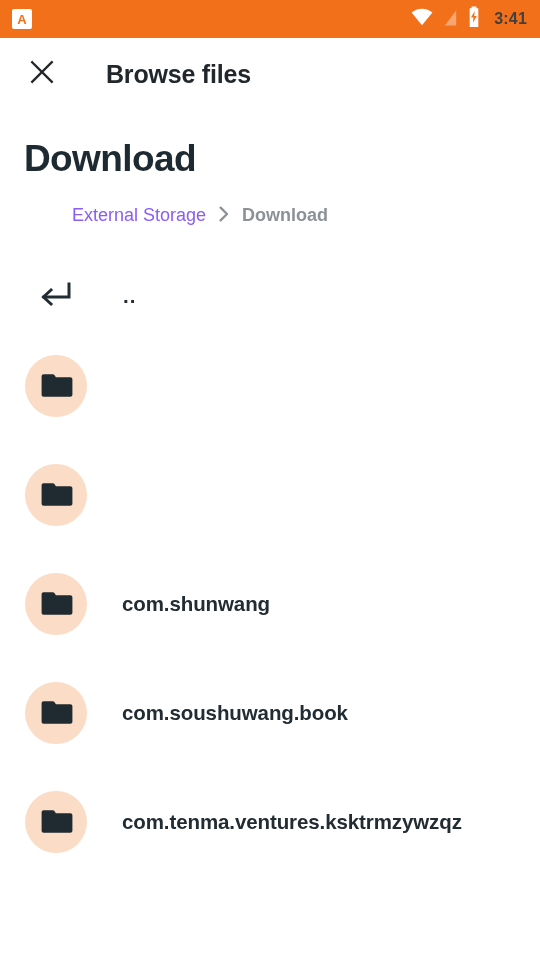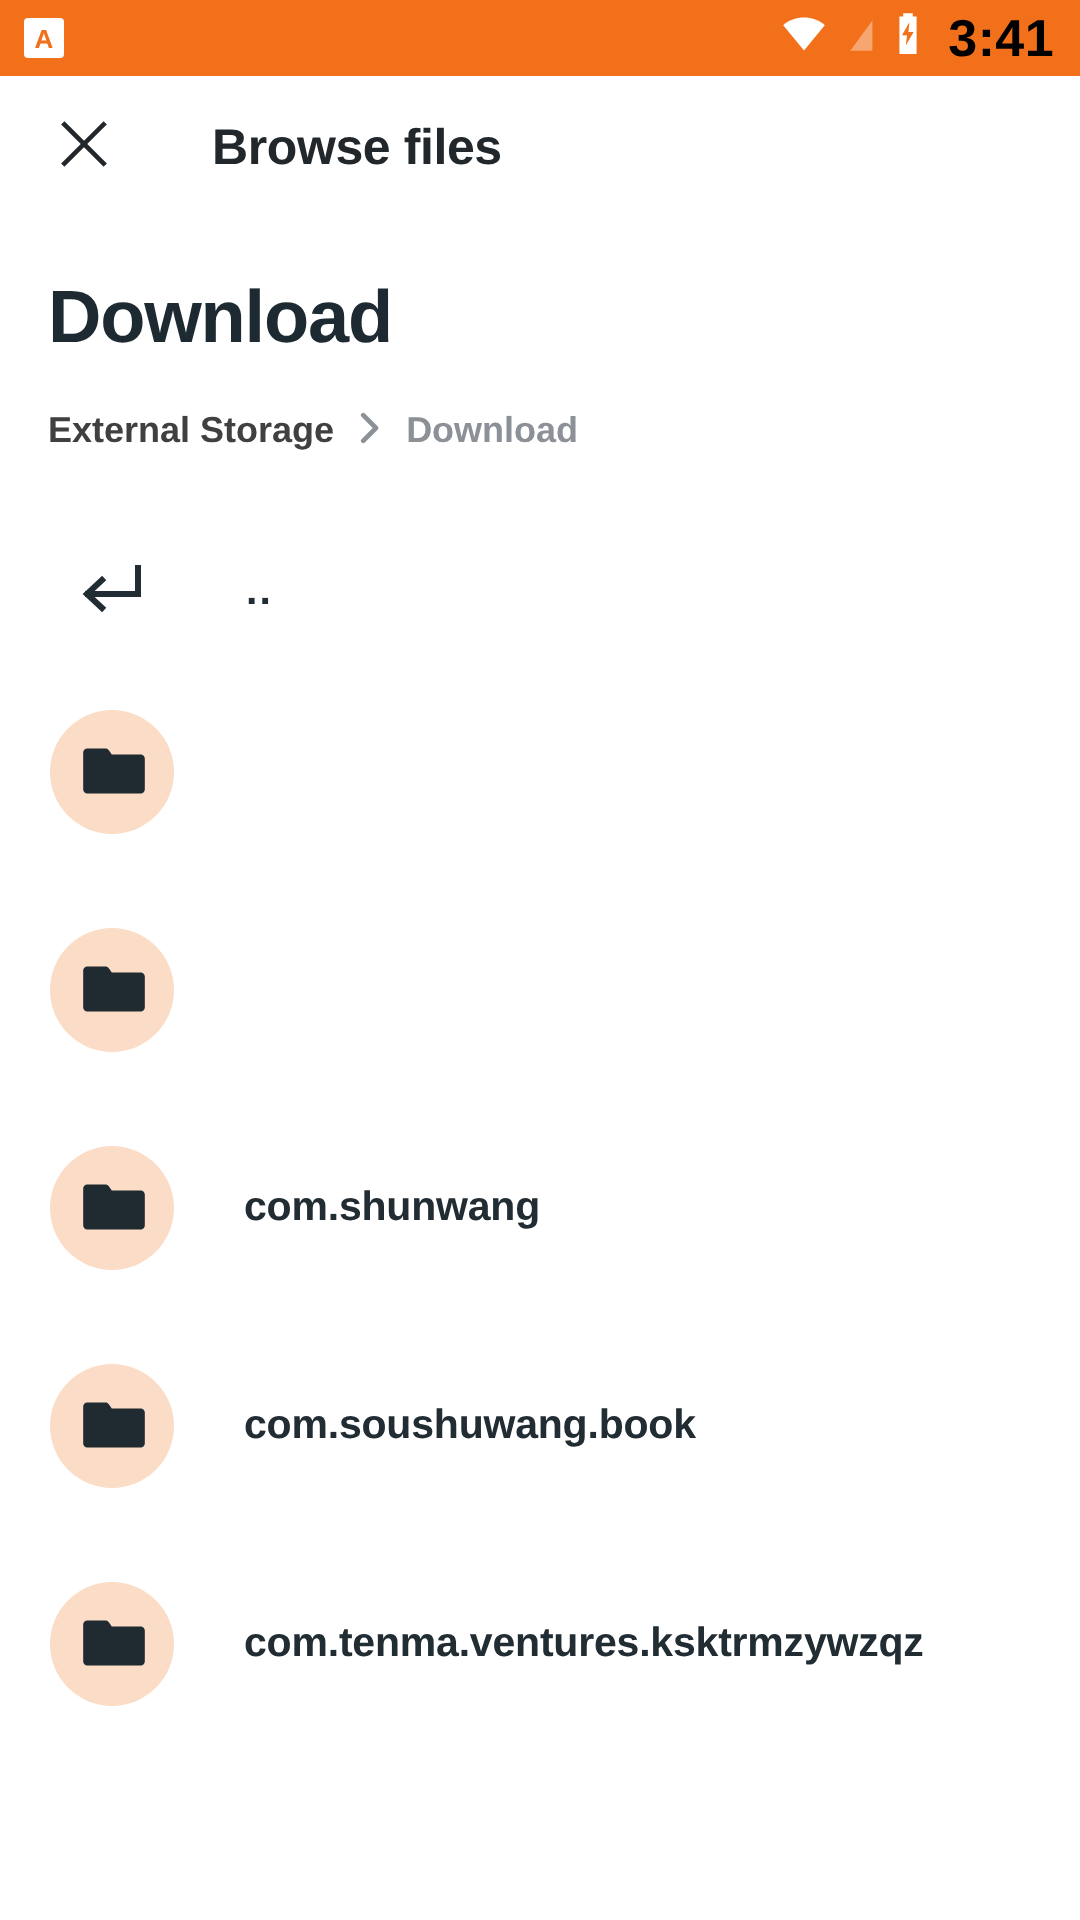--- a/index.html
+++ b/index.html
@@ -45,22 +45,22 @@
     line-height: 1;
     font-family: "Liberation Sans", sans-serif;
   }
   .status-right {
     margin-left: auto;
     display: flex;
     align-items: center;
     gap: 9px;
   }
   .status-time {
-    color: #000000;
-    font-size: 26px;
+    color: #404040;
+    font-size: 16px;
     font-weight: bold;
     letter-spacing: 0.2px;
     line-height: 1;
     margin-left: 4px;
   }
   .si { display: block; }
 
   
   .app-bar {
     height: 72px;
@@ -98,22 +98,23 @@
     line-height: 1.05;
   }
   .breadcrumb {
     margin-top: 26px;
     display: flex;
     align-items: center;
     gap: 13px;
     font-size: 18px;
   }
   .crumb-root {
-    color: #404040;
-    font-weight: bold;
+    color: #8b5cf6;
+    font-weight: normal;
+    margin-left: 48px;
   }
   .crumb-sep {
     color: #8b9197;
     font-size: 17px;
     font-weight: bold;
     line-height: 1;
     display: block;
   }
   .crumb-current {
     color: #8b9197;

